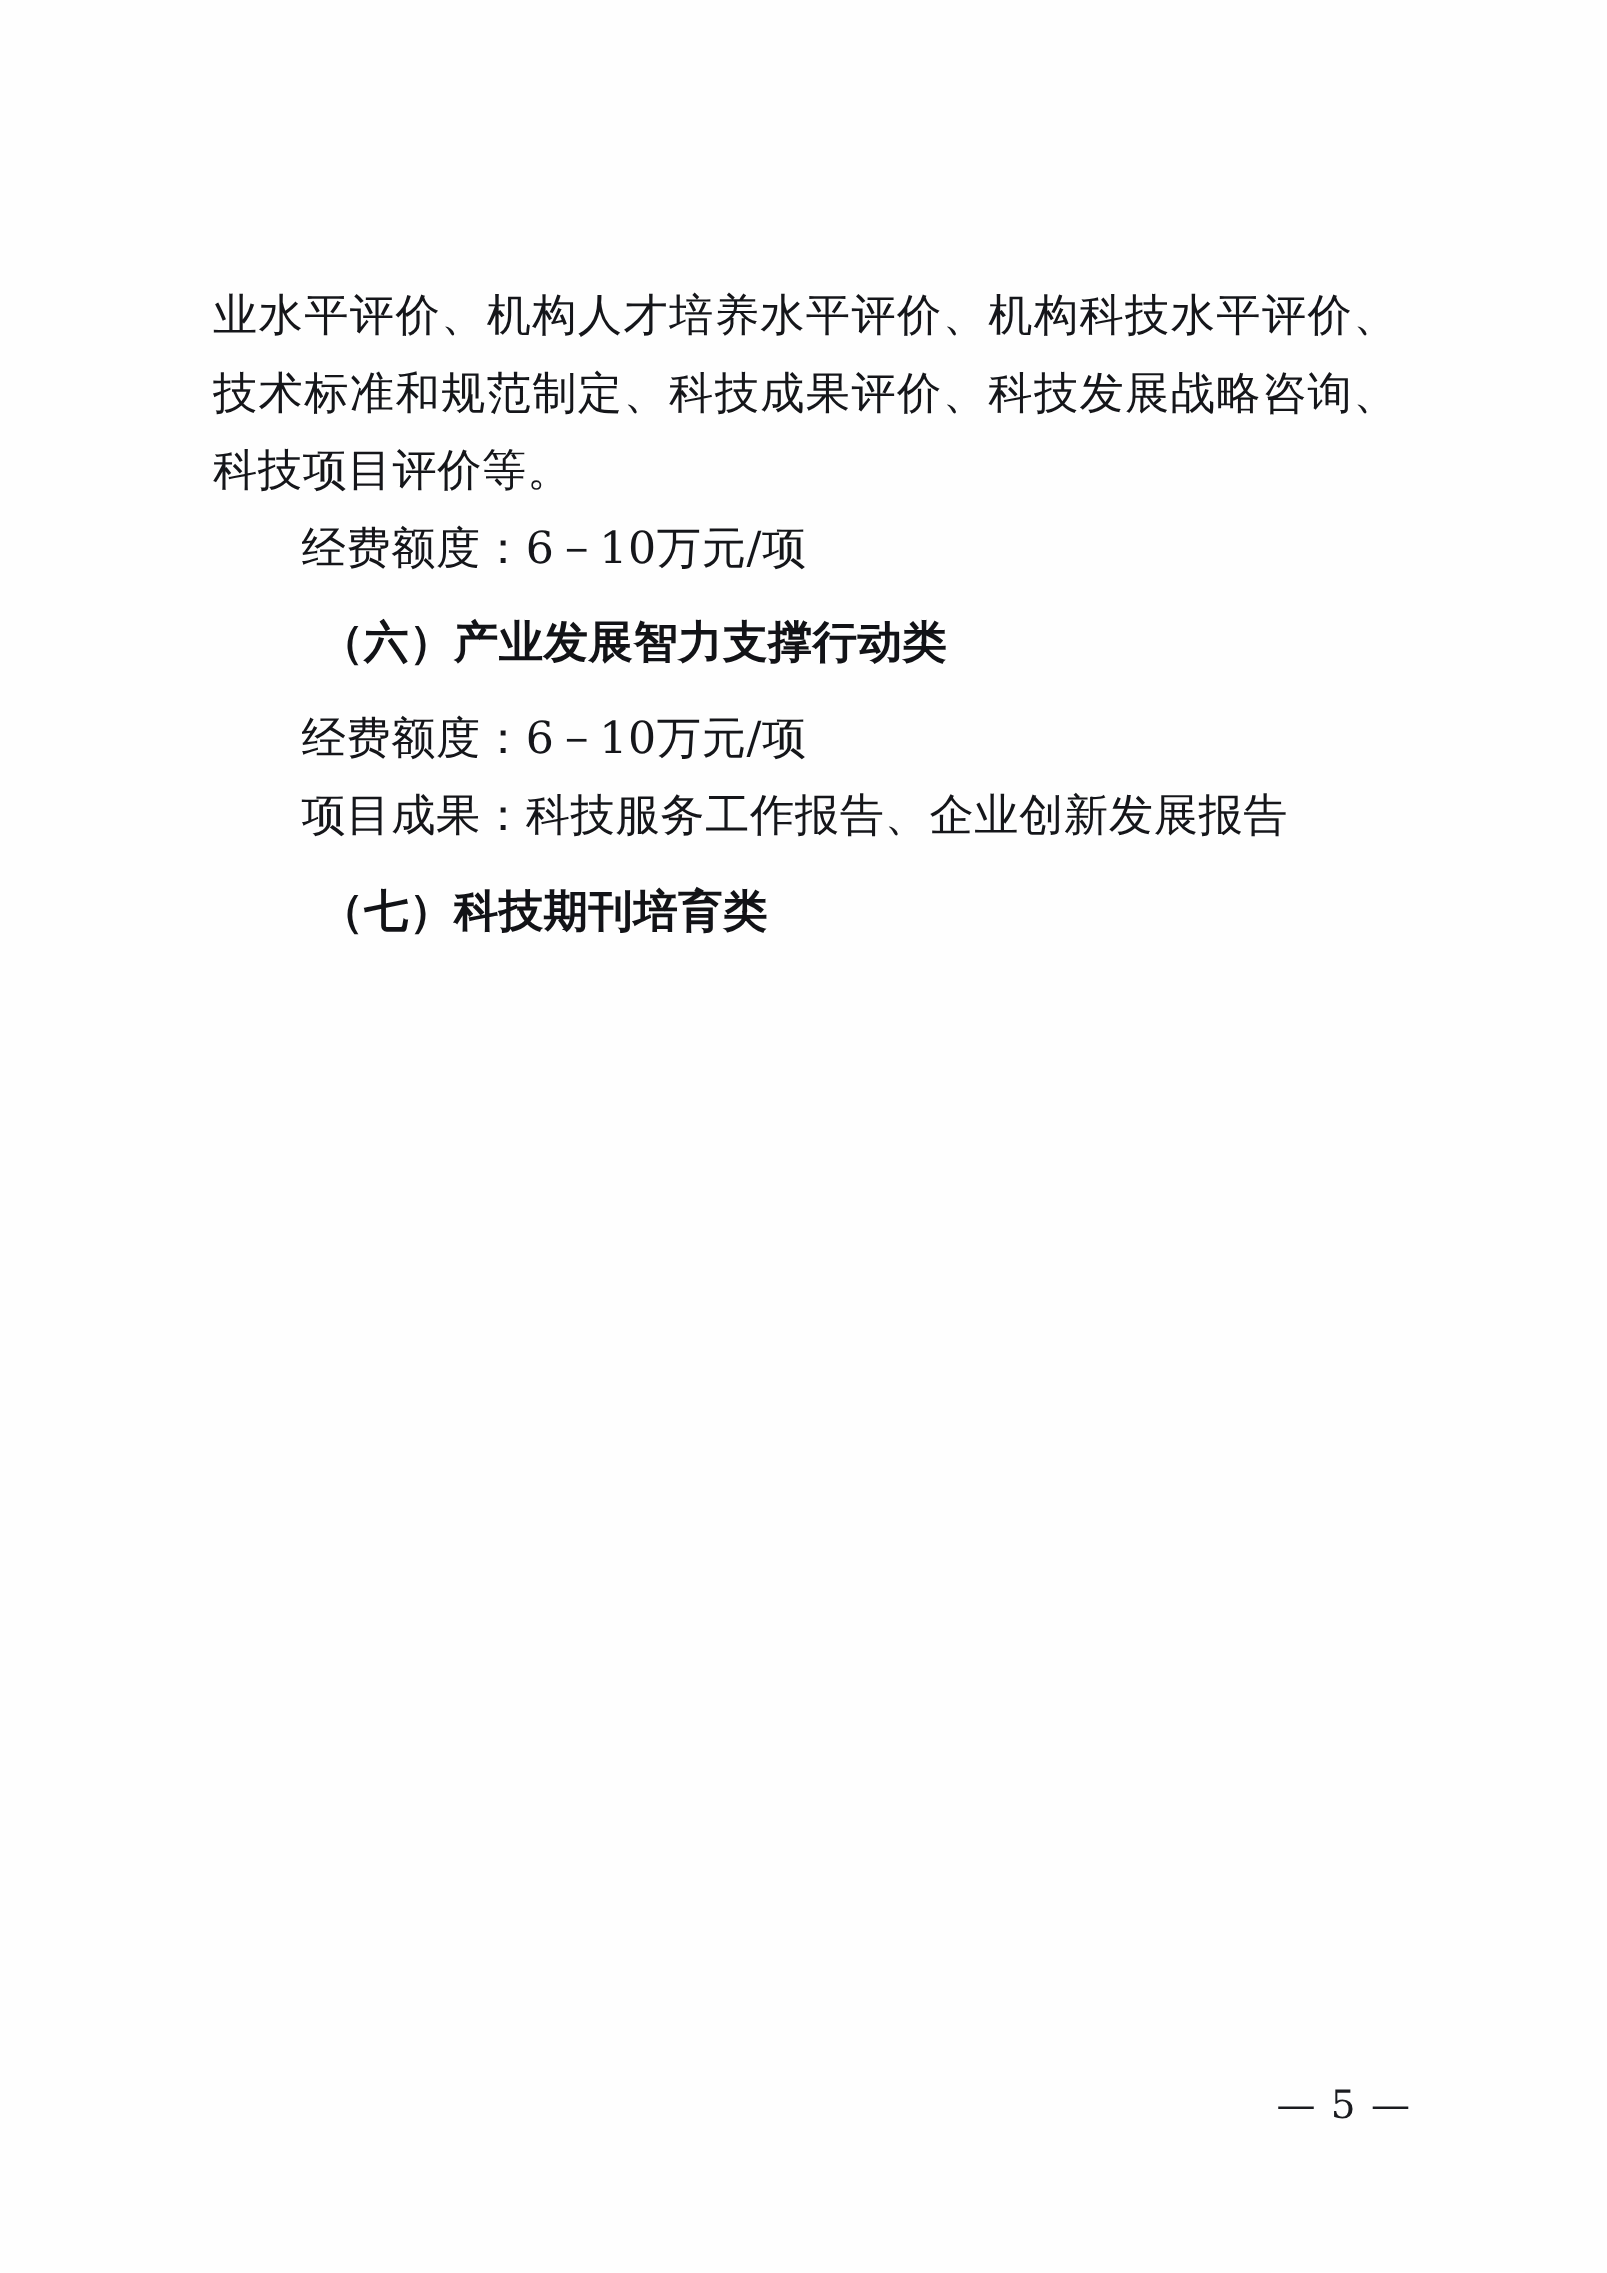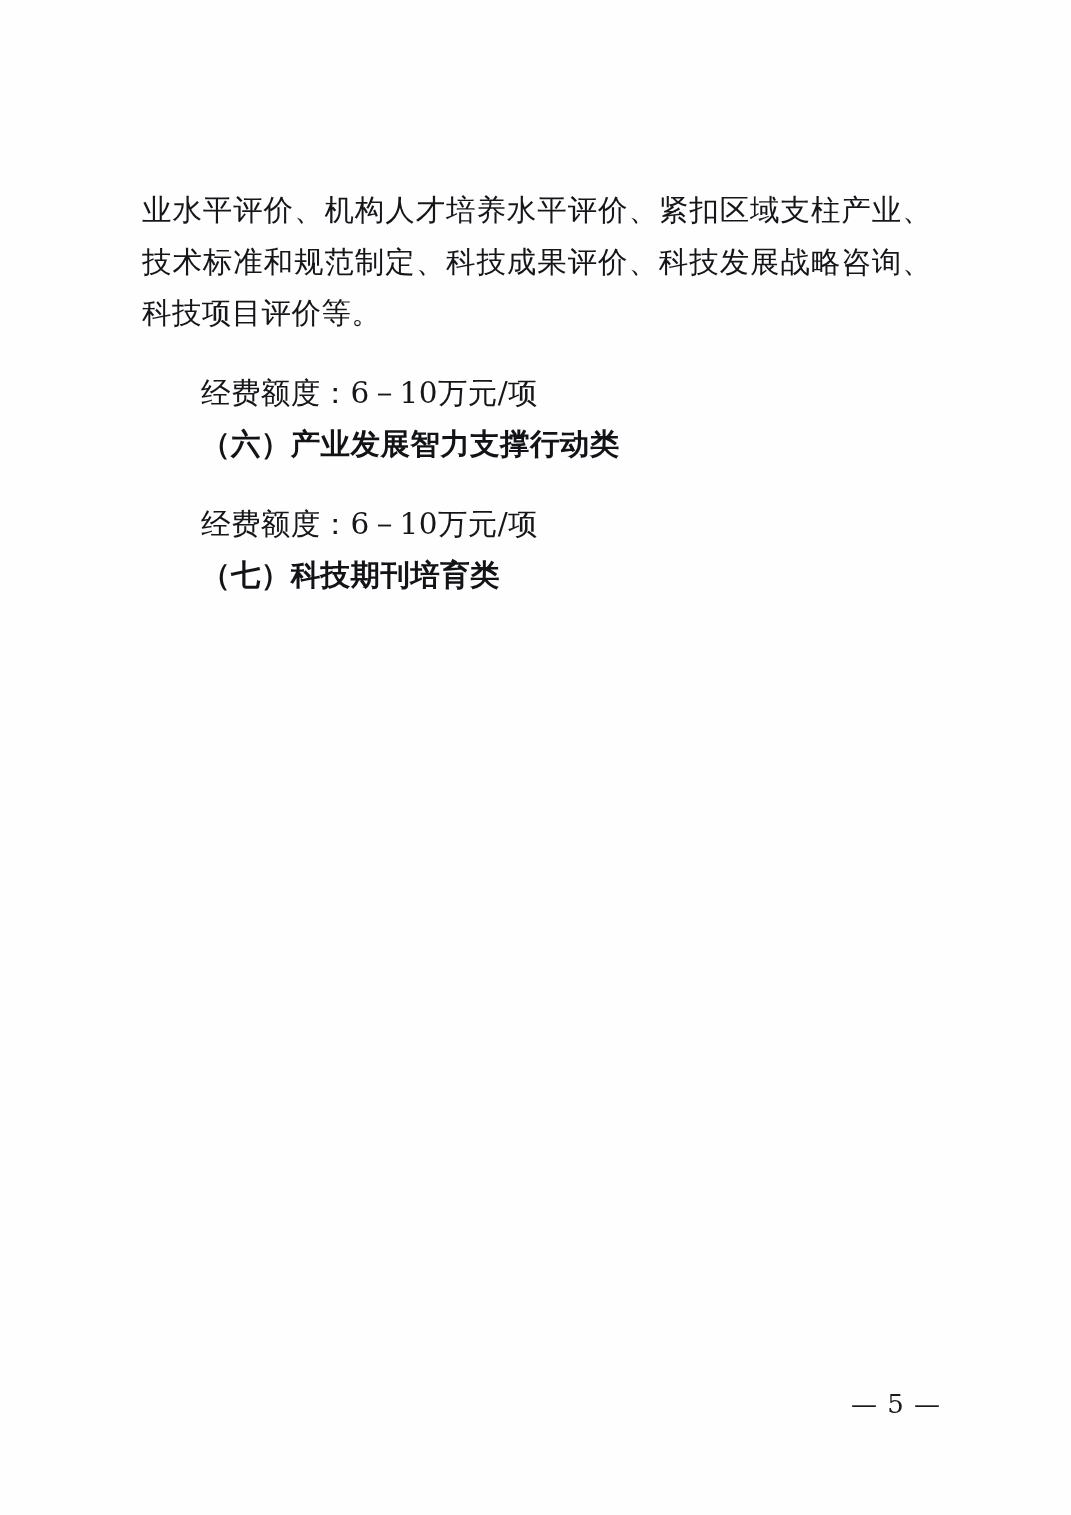--- a/index.html
+++ b/index.html
@@ -28,58 +28,58 @@
     line-height: 51.5px;
     letter-spacing: 0.4px;
     text-align: justify;
     text-justify: inter-ideograph;
     margin: 0 0 0 0;
     color: #15161a;
     font-weight: 400;
   }
   .indent {
     text-indent: 59px;
-    margin-top: 28px;
   }
   .heading {
     font-size: 29.5px;
     line-height: 51.5px;
     letter-spacing: 0.4px;
     text-indent: 59px;
-    margin: 0;
+    margin: 12px;
     font-family: "DejaVu Sans", "Liberation Sans", sans-serif;
     font-weight: 600;
     color: #121317;
   }
   .page-number {
     position: absolute;
     right: 130px;
     bottom: 96px;
     font-size: 26px;
     letter-spacing: 1px;
     color: #1a1b1f;
     font-family: "DejaVu Serif", "Liberation Serif", serif;
   }
 </style>
 </head>
 <body>
 
 <div class="page">
   <div class="content">
 
-    <p class="para">业水平评价、机构人才培养水平评价、紧扣区域支柱产业、技术标准和规范制定、科技成果评价、科技发展战略咨询、科技项目评价等。</p>
+    <p class="para">业水平评价、机构人才培养水平评价、机构科技水平评价、技术标准和规范制定、科技成果评价、科技发展战略咨询、科技项目评价等。</p>
 
     <p class="para indent">经费额度：6－10万元/项</p>
 
 
     <p class="heading">（六）产业发展智力支撑行动类</p>
 
 
 
     <p class="para indent">经费额度：6－10万元/项</p>
 
+    <p class="para indent">项目成果：科技服务工作报告、企业创新发展报告</p>
 
     <p class="heading">（七）科技期刊培育类</p>
 
   </div>
 
   <div class="page-number">— 5 —</div>
 </div>
 
 </body></html>

